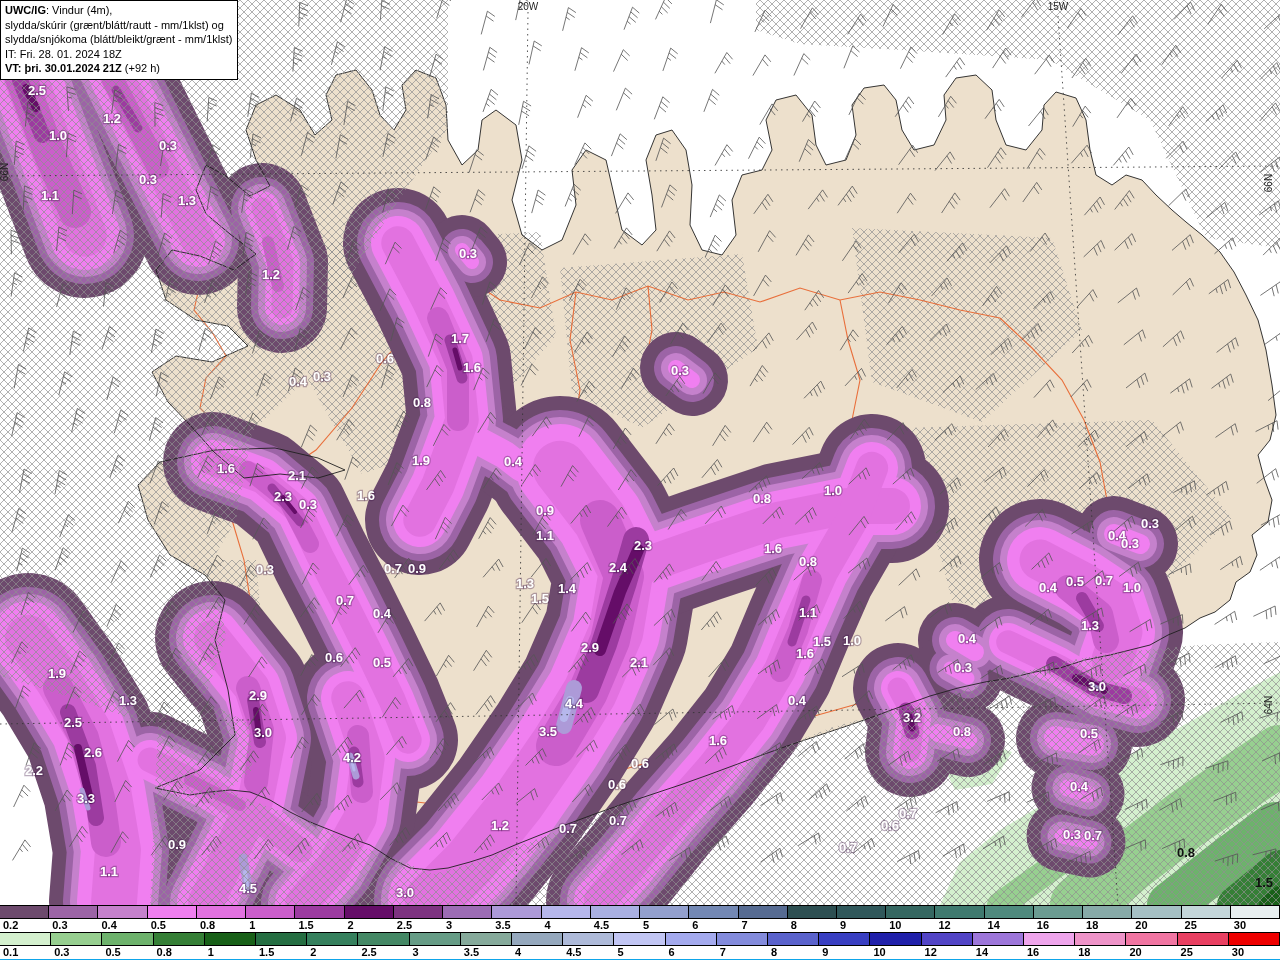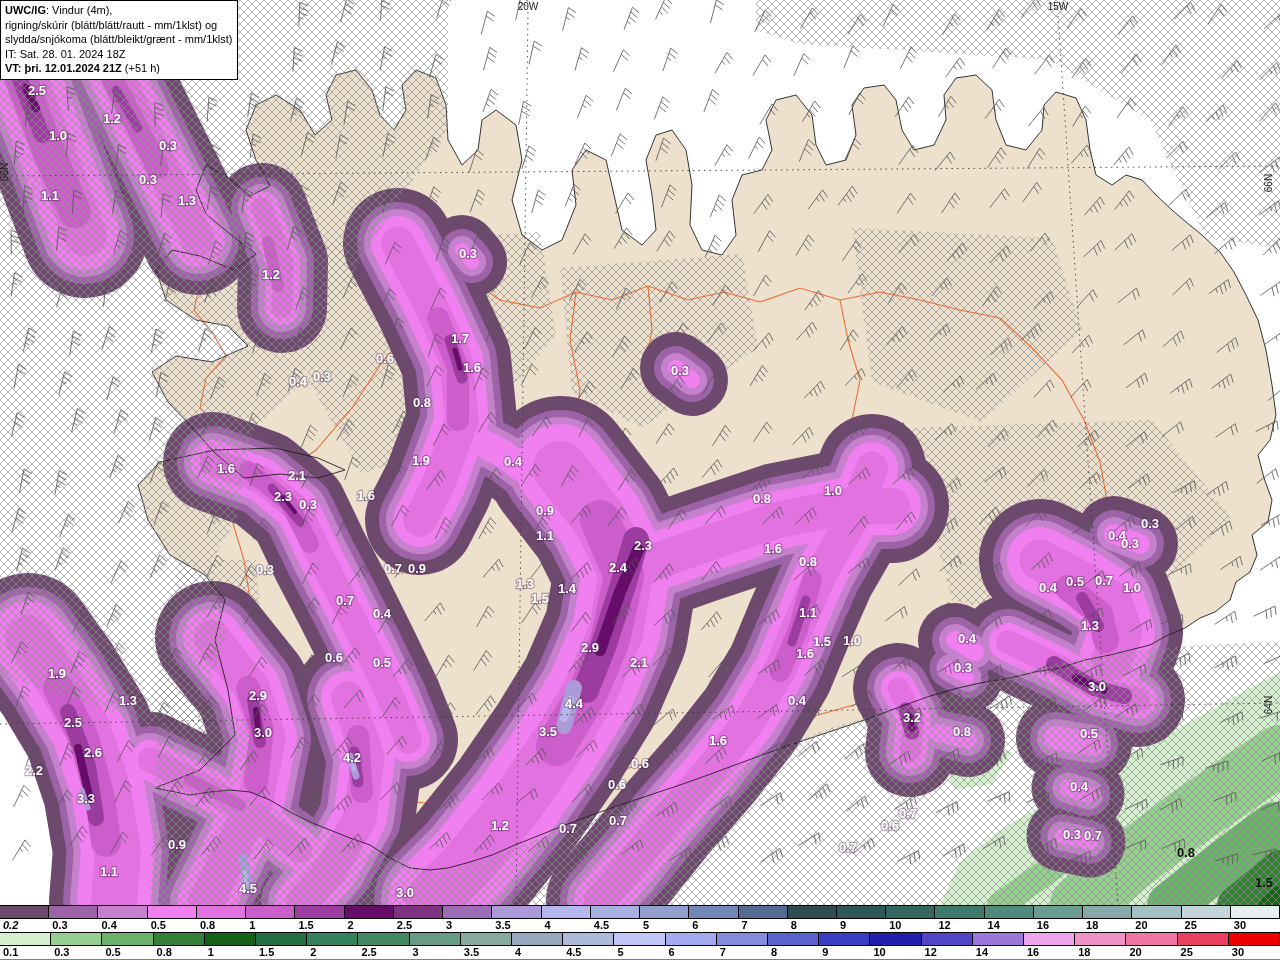--- a/index.html
+++ b/index.html
@@ -850,24 +850,24 @@
         <text x="528" y="10" font-size="10" font-family="Liberation Sans, sans-serif" fill="#222" text-anchor="middle">20W</text>
         <text x="1058" y="10" font-size="10" font-family="Liberation Sans, sans-serif" fill="#222" text-anchor="middle">15W</text>
         <text x="8" y="172" font-size="10" font-family="Liberation Sans, sans-serif" fill="#222" text-anchor="middle" transform="rotate(-90 8 172)">66N</text>
         <text x="1272" y="183" font-size="10" font-family="Liberation Sans, sans-serif" fill="#222" text-anchor="middle" transform="rotate(-90 1272 183)">66N</text>
         <text x="1272" y="705" font-size="10" font-family="Liberation Sans, sans-serif" fill="#222" text-anchor="middle" transform="rotate(-90 1272 705)">64N</text>
       </g>
   </svg>
 
   <div id="titlebox">
     <div><b>UWC/IG</b><span>: Vindur (4m),</span></div>
-    <div>rigning/skúrir (blátt/blátt/rautt - mm/1klst) og</div>
+    <div>slydda/skúrir (grænt/blátt/rautt - mm/1klst) og</div>
     <div>slydda/snjókoma (blátt/bleikt/grænt - mm/1klst)</div>
-    <div>IT: Sat. 28. 01. 2024 18Z</div>
-    <div><b>VT: þri. 12.01.2024 21Z</b><span> (+51 h)</span></div>
+    <div>IT: Fri. 28. 01. 2024 18Z</div>
+    <div><b>VT: þri. 30.01.2024 21Z</b><span> (+92 h)</span></div>
   </div>
 
   <div id="scales">
     <div class="bar" id="bar-sleet">
         <div class="cell" style="background: rgb(109, 74, 109);"></div>
         <div class="cell" style="background: rgb(156, 100, 166);"></div>
         <div class="cell" style="background: rgb(197, 129, 204);"></div>
         <div class="cell" style="background: rgb(240, 127, 240);"></div>
         <div class="cell" style="background: rgb(226, 114, 224);"></div>
         <div class="cell" style="background: rgb(203, 94, 203);"></div>
@@ -886,21 +886,21 @@
         <div class="cell" style="background: rgb(53, 103, 97);"></div>
         <div class="cell" style="background: rgb(63, 122, 111);"></div>
         <div class="cell" style="background: rgb(79, 138, 126);"></div>
         <div class="cell" style="background: rgb(107, 156, 146);"></div>
         <div class="cell" style="background: rgb(135, 170, 168);"></div>
         <div class="cell" style="background: rgb(165, 192, 196);"></div>
         <div class="cell" style="background: rgb(196, 214, 218);"></div>
         <div class="cell" style="background: rgb(232, 239, 240);"></div>
       </div>
     <div class="lbls" id="lbl-sleet">
-        <span style="left: 3px; font-style: italic;">0.2</span>
+        <span style="left: 3px;">0.2</span>
         <span style="left: 52.2308px;">0.3</span>
         <span style="left: 101.462px;">0.4</span>
         <span style="left: 150.692px;">0.5</span>
         <span style="left: 199.923px;">0.8</span>
         <span style="left: 249.154px;">1</span>
         <span style="left: 298.385px;">1.5</span>
         <span style="left: 347.615px;">2</span>
         <span style="left: 396.846px;">2.5</span>
         <span style="left: 446.077px;">3</span>
         <span style="left: 495.308px;">3.5</span>

